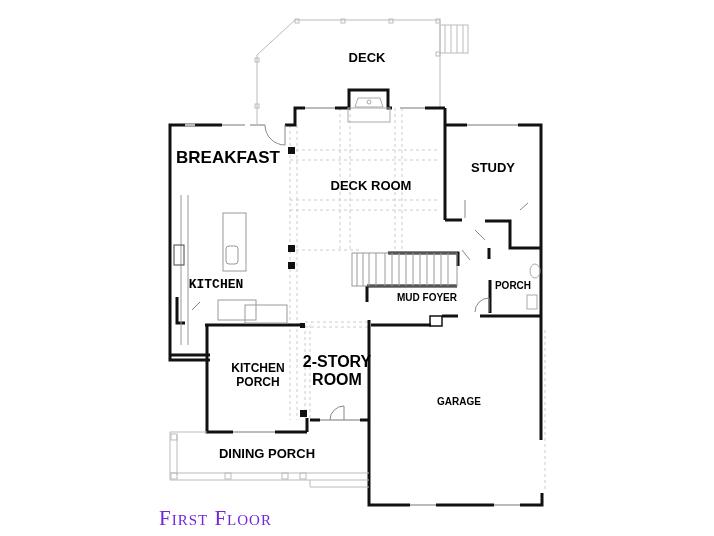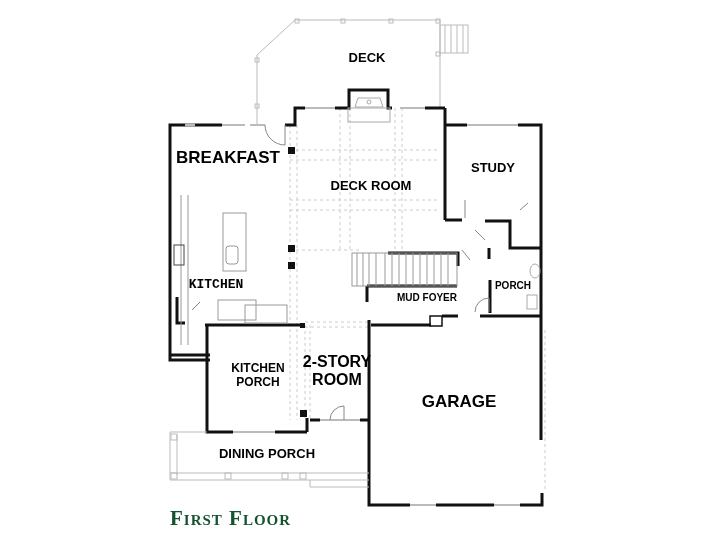--- a/index.html
+++ b/index.html
@@ -1,19 +1,19 @@
 <!DOCTYPE html>
 <html><head>
 <meta charset="utf-8">
 <style>
   html,body{margin:0;padding:0;background:#fff;}
   body{width:714px;height:536px;position:relative;overflow:hidden;font-family:"Liberation Sans",sans-serif;}
   #plan{position:absolute;left:0;top:0;width:714px;height:536px;}
   .room-label{position:absolute;font-family:"Liberation Sans",sans-serif;font-weight:bold;color:#000000;text-align:center;line-height:1.15;white-space:nowrap;transform:translate(-50%,-50%);}
-  .title{position:absolute;left:170px;top:506px;font-family:"Liberation Serif",serif;font-size:21px;color:#14532d;letter-spacing:1px;font-variant:small-caps;font-weight:bold;}
+  .title{position:absolute;left:159px;top:506px;font-family:"Liberation Serif",serif;font-size:21px;color:#6d28d9;letter-spacing:1px;font-variant:small-caps;}
 </style>
 </head>
 <body>
 
 <svg id="plan" viewBox="0 0 714 536" xmlns="http://www.w3.org/2000/svg">
 
   <g stroke="#bbb" stroke-width="1" fill="none">
     <polyline points="257,125 257,55 295,20 440,20 440,108"></polyline>
     <rect x="440" y="25" width="28" height="28"></rect>
     <line x1="445" y1="25" x2="445" y2="53"></line>
@@ -180,16 +180,16 @@
 <div class="room-label" style="left:427px;top:298px;font-size:10px;">MUD FOYER</div>
 <div class="room-label" style="left:513px;top:286px;font-size:10px;">PORCH</div>
 <div class="room-label" style="left:258px;top:376px;font-size:12px;">
   <div>KITCHEN</div>
   <div>PORCH</div>
 </div>
 <div class="room-label" style="left:337px;top:371px;font-size:16px;">
   <div>2-STORY</div>
   <div>ROOM</div>
 </div>
-<div class="room-label" style="left:459px;top:402px;font-size:17px;text-align:right;">GARAGE</div>
+<div class="room-label" style="left:459px;top:402px;font-size:10px;text-align:right;">GARAGE</div>
 <div class="room-label" style="left:267px;top:454px;font-size:13px;">DINING PORCH</div>
 
 <div class="title">First Floor</div>
 
 </body></html>

